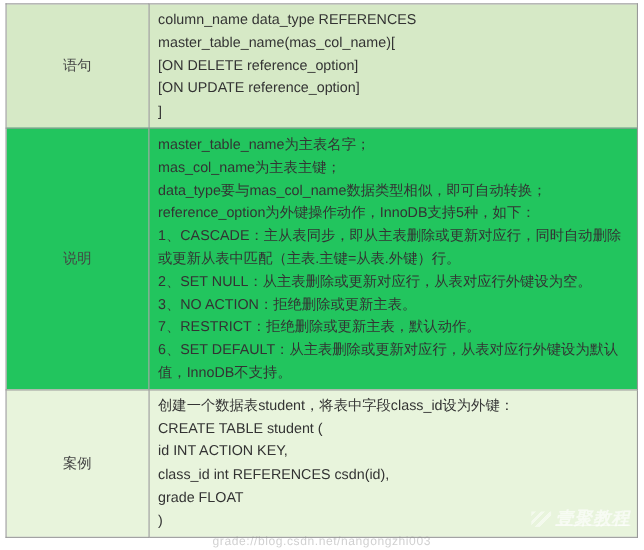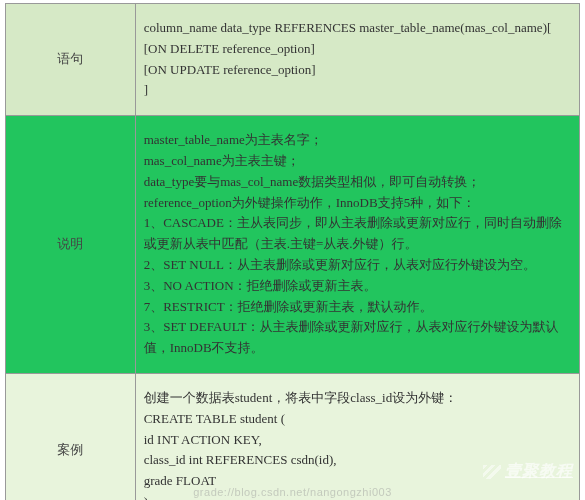--- a/index.html
+++ b/index.html
@@ -15,23 +15,22 @@
     }
     .table {
       width: 575px;
       margin: 3px 5px;
       border-collapse: collapse;
       border: 1px solid #999;
     }
     .table td {
       border: 1px solid #999;
       vertical-align: middle;
-      padding: 14px 8px;
+      padding: 4px 8px;
       line-height: 1.6;
-      font-family: Liberation Serif, serif;
     }
     .label-cell {
       width: 130px;
       text-align: center;
       font-size: 13px;
       color: #444;
       margin-top: 39px;
     }
     .content-cell {
       width: 445px;
@@ -94,21 +93,21 @@
     <td class="label-cell">说明</td>
     <td class="content-cell">
       <span class="content-line">master_table_name为主表名字；</span>
       <span class="content-line">mas_col_name为主表主键；</span>
       <span class="content-line">data_type要与mas_col_name数据类型相似，即可自动转换；</span>
       <span class="content-line">reference_option为外键操作动作，InnoDB支持5种，如下：</span>
       <span class="content-line">1、CASCADE：主从表同步，即从主表删除或更新对应行，同时自动删除或更新从表中匹配（主表.主键=从表.外键）行。</span>
       <span class="content-line">2、SET NULL：从主表删除或更新对应行，从表对应行外键设为空。</span>
       <span class="content-line">3、NO ACTION：拒绝删除或更新主表。</span>
       <span class="content-line">7、RESTRICT：拒绝删除或更新主表，默认动作。</span>
-      <span class="content-line">3、SET DEFAULT：从主表删除或更新对应行，从表对应行外键设为默认值，InnoDB不支持。</span>
+      <span class="content-line">6、SET DEFAULT：从主表删除或更新对应行，从表对应行外键设为默认值，InnoDB不支持。</span>
     </td>
   </tr>
   <tr class="row3">
     <td class="label-cell">案例</td>
     <td class="content-cell">
       <span class="content-line">创建一个数据表student，将表中字段class_id设为外键：</span>
       <span class="content-line">CREATE TABLE student (</span>
       <span class="content-line">        id INT ACTION KEY,</span>
       <span class="content-line">        class_id int REFERENCES csdn(id),</span>
       <span class="content-line">        grade FLOAT</span>

